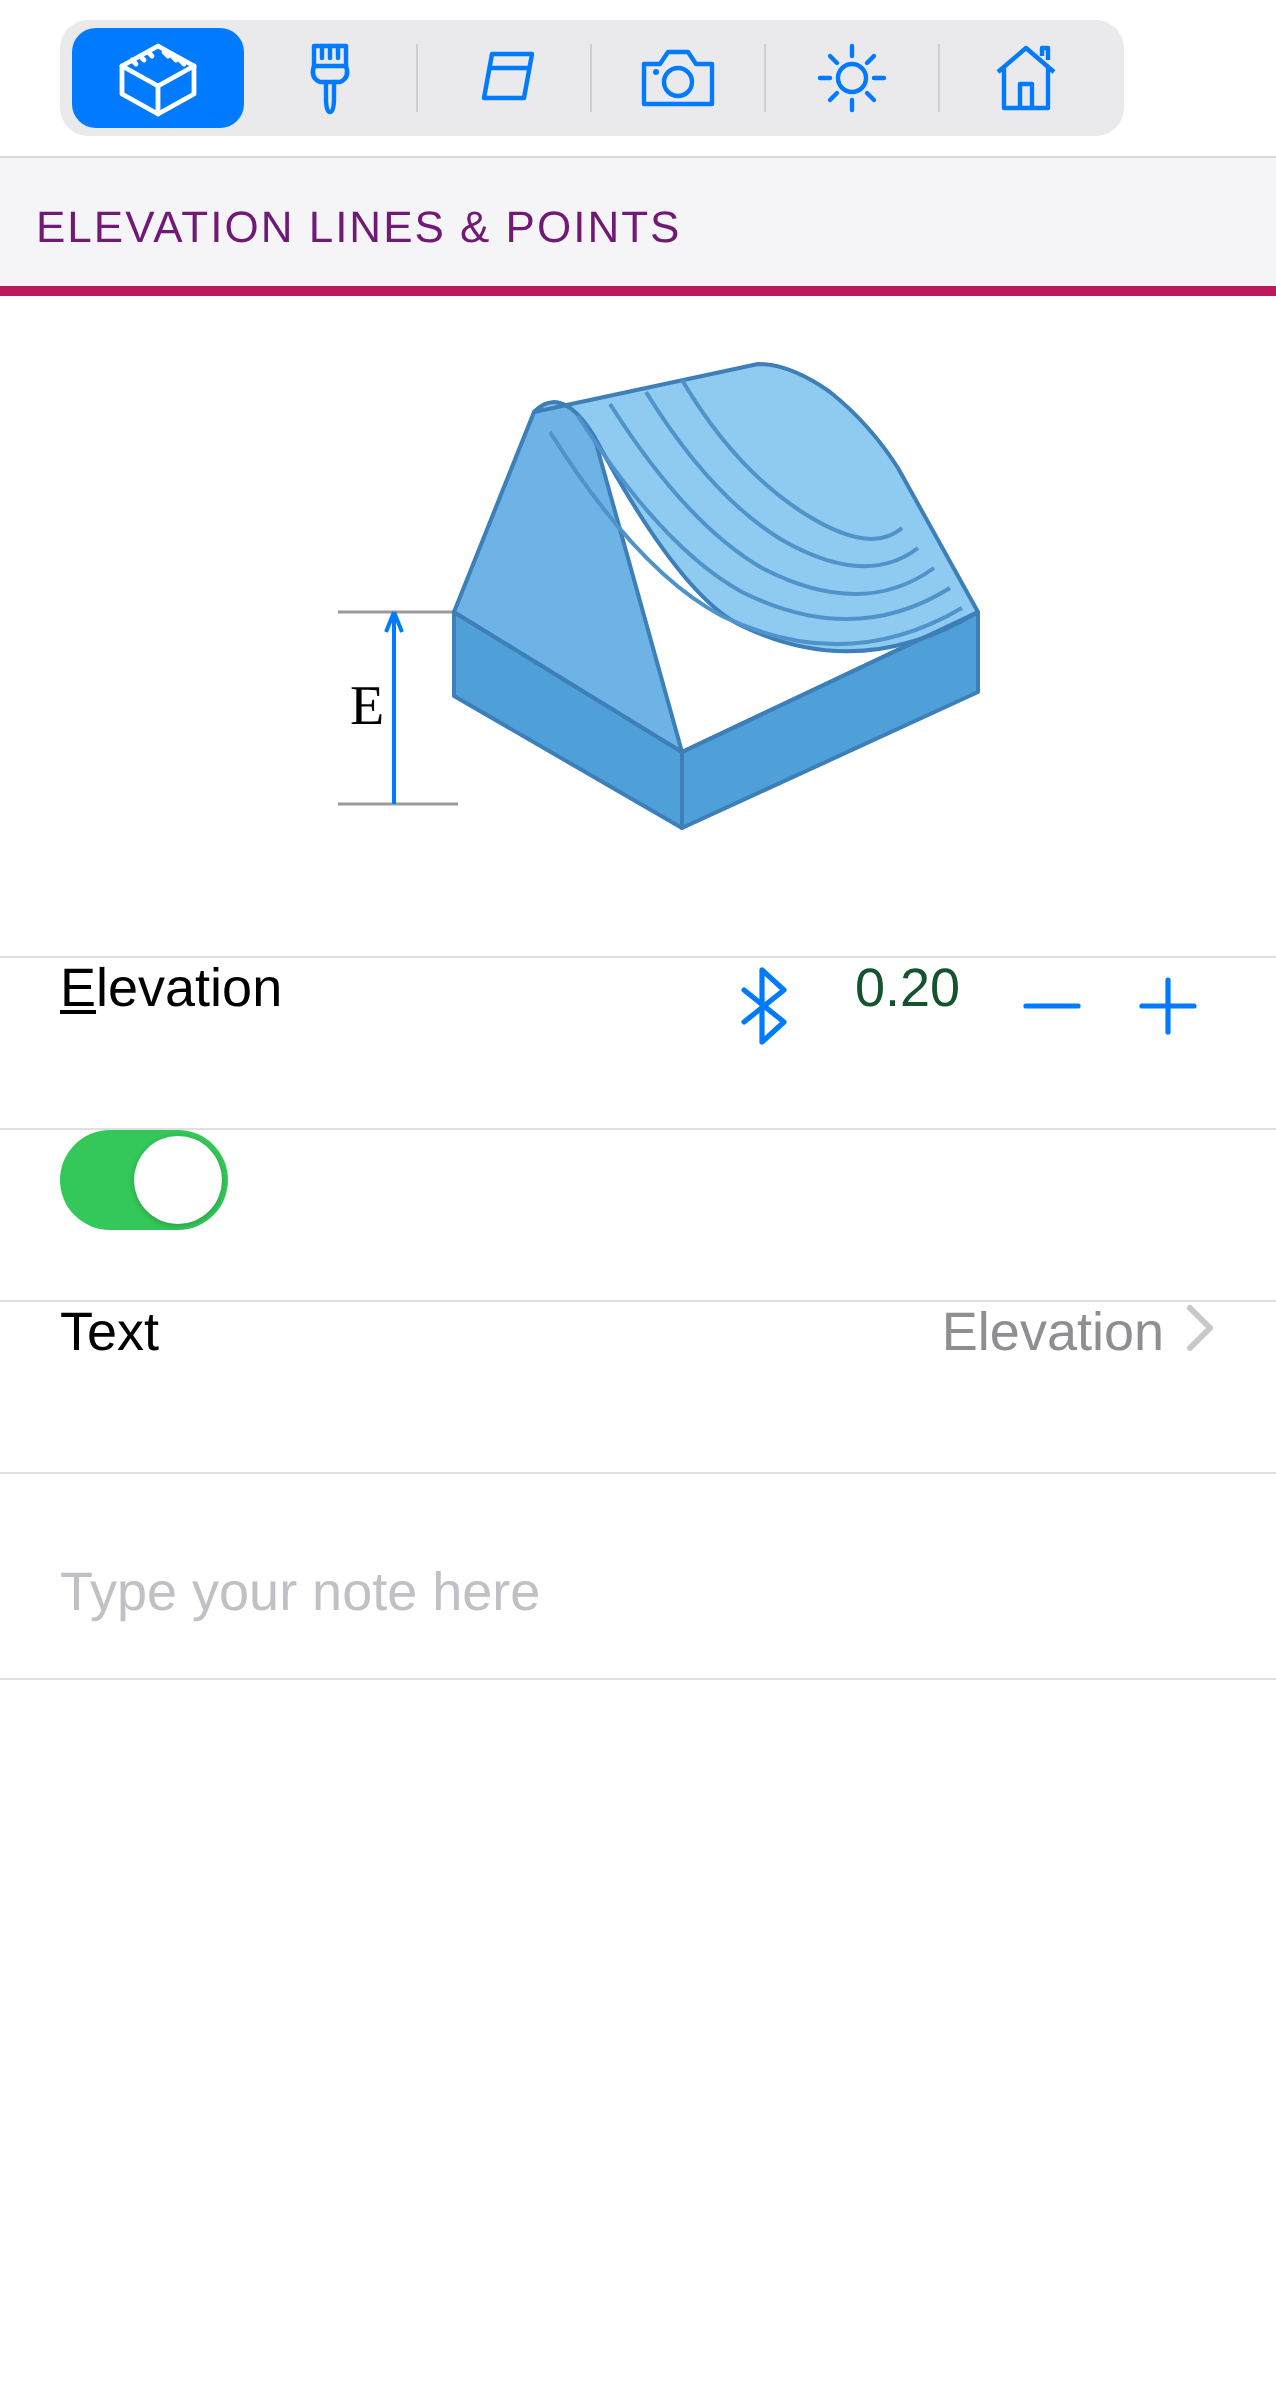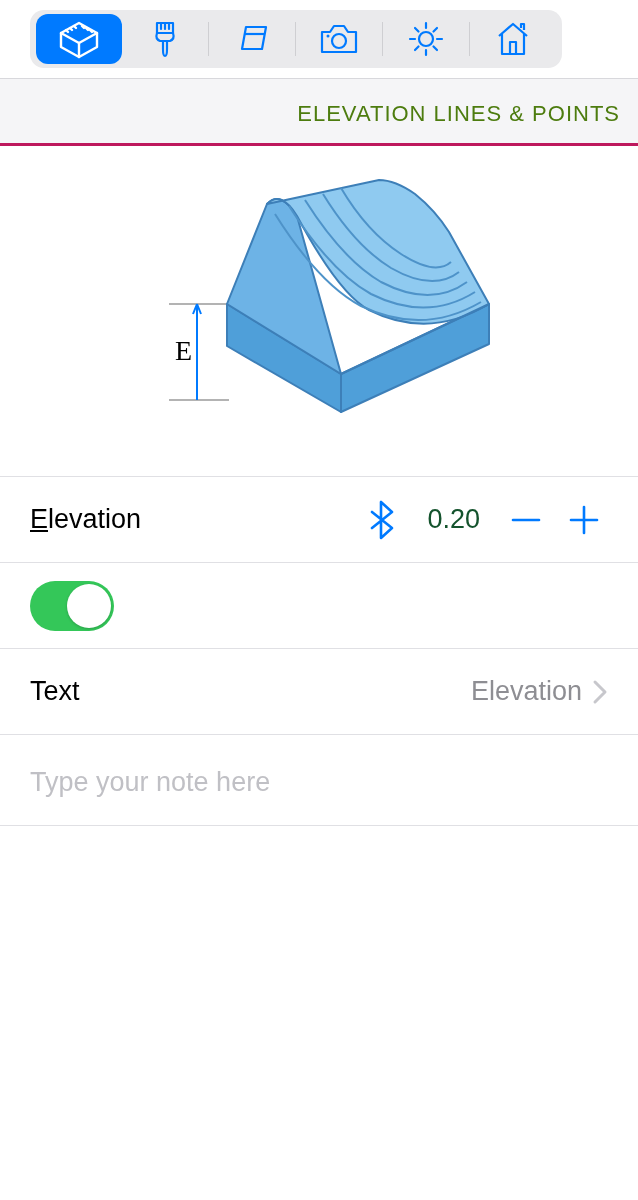--- a/index.html
+++ b/index.html
@@ -36,38 +36,37 @@
   .tool-btn.active {
     background: #007aff;
   }
   .tool-sep {
     width: 1px;
     height: 34px;
     background: #cfcfd2;
   }
   .section-header {
     background: #f5f5f7;
-    color: #4d7c0f;
+    color: #701a75;
     font-size: 22px;
     letter-spacing: 1px;
     padding: 22px 18px 16px;
     border-top: 1px solid #d8d8dc;
-    border-bottom: 3px solid #be185d;
+    border-bottom: 5px solid #be185d;
     font-weight: 400;
-    text-align: right;
   }
   .preview {
     padding: 28px 0 42px;
     display: flex;
     justify-content: center;
   }
   .list { }
   .row {
     display: flex;
-    align-items: center;
+    align-items: flex-start;
     min-height: 86px;
     padding: 0 30px;
     border-top: 1px solid #e0e0e4;
     font-size: 27px;
   }
   .row:last-child { border-bottom: 1px solid #e0e0e4; }
   .row .label { flex: 1; color:#000; }
   .row .value { color:#14532d; }
   .row .value.gray { color:#8e8e93; }
   .icon-btn {
@@ -287,19 +286,19 @@
   <div class="row">
     <span class="label">Text</span>
     <span class="value gray">Elevation</span>
     <span class="chev">
       <svg width="16" height="26" viewBox="0 0 16 26">
           <path d="M3 3 L13 13 L3 23" fill="none" stroke="#c7c7cc" stroke-width="3" stroke-linecap="round" stroke-linejoin="round"></path>
         </svg>
     </span>
   </div>
 
-  <div class="row" style="padding-top:4px;padding-bottom:0">
+  <div class="row" style="padding-top:16px;padding-bottom:0">
     <input class="note-input" type="text" placeholder="Type your note here" style="">
   </div>
 
 
 
 </div>
 
 </body></html>

